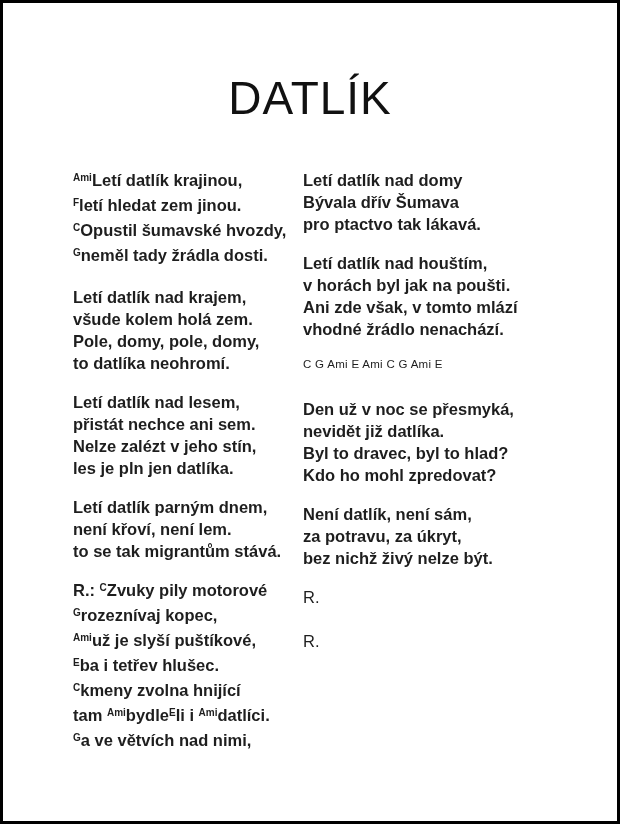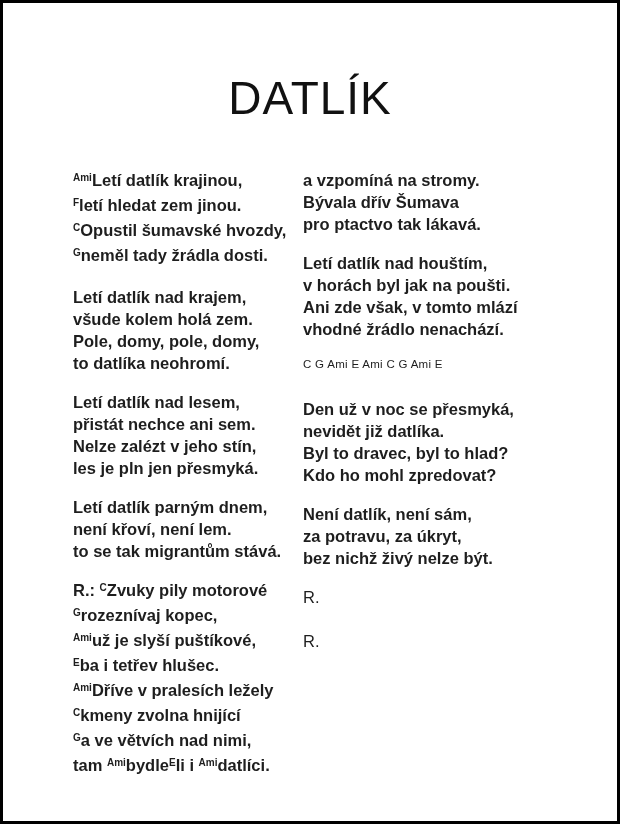--- a/index.html
+++ b/index.html
@@ -70,41 +70,40 @@
         <div class="stanza">
           <div class="line"><span>Letí datlík nad krajem,</span></div>
           <div class="line"><span>všude kolem holá zem.</span></div>
           <div class="line"><span>Pole, domy, pole, domy,</span></div>
           <div class="line"><span>to datlíka neohromí.</span></div>
         </div>
         <div class="stanza">
           <div class="line"><span>Letí datlík nad lesem,</span></div>
           <div class="line"><span>přistát nechce ani sem.</span></div>
           <div class="line"><span>Nelze zalézt v jeho stín,</span></div>
-          <div class="line"><span>les je pln jen přesmyká.</span></div>
+          <div class="line"><span>les je pln jen datlíka.</span></div>
         </div>
         <div class="stanza">
           <div class="line"><span>Letí datlík parným dnem,</span></div>
           <div class="line"><span>není křoví, není lem.</span></div>
           <div class="line"><span>to se tak migrantům stává.</span></div>
         </div>
         <div class="stanza">
           <div class="line"><span>R.: </span><span class="chord">C</span><span>Zvuky pily motorové</span></div>
           <div class="line"><span class="chord">G</span><span>rozeznívaj kopec,</span></div>
           <div class="line"><span class="chord">Ami</span><span>už je slyší puštíkové,</span></div>
           <div class="line"><span class="chord">E</span><span>ba i tetřev hlušec.</span></div>
-          <div class="line"><span class="chord">Ami</span><span>Dříve v pralesích ležely</span></div>
           <div class="line"><span class="chord">C</span><span>kmeny zvolna hnijící</span></div>
+          <div class="line"><span>tam </span><span class="chord">Ami</span><span>bydle</span><span class="chord">E</span><span>li i </span><span class="chord">Ami</span><span>datlíci.</span></div>
           <div class="line"><span class="chord">G</span><span>a ve větvích nad nimi,</span></div>
-          <div class="line"><span>tam </span><span class="chord">Ami</span><span>bydle</span><span class="chord">E</span><span>li i </span><span class="chord">Ami</span><span>datlíci.</span></div>
         </div>
       </div>
     <div class="col col-right">
         <div class="stanza">
-          <div class="line"><span>a vzpomíná na stromy.</span></div>
+          <div class="line"><span>Letí datlík nad domy</span></div>
           <div class="line"><span>Bývala dřív Šumava</span></div>
           <div class="line"><span>pro ptactvo tak lákavá.</span></div>
         </div>
         <div class="stanza">
           <div class="line"><span>Letí datlík nad houštím,</span></div>
           <div class="line"><span>v horách byl jak na poušti.</span></div>
           <div class="line"><span>Ani zde však, v tomto mlází</span></div>
           <div class="line"><span>vhodné žrádlo nenachází.</span></div>
         </div>
         <div class="chordline">C G Ami E Ami C G Ami E</div>

